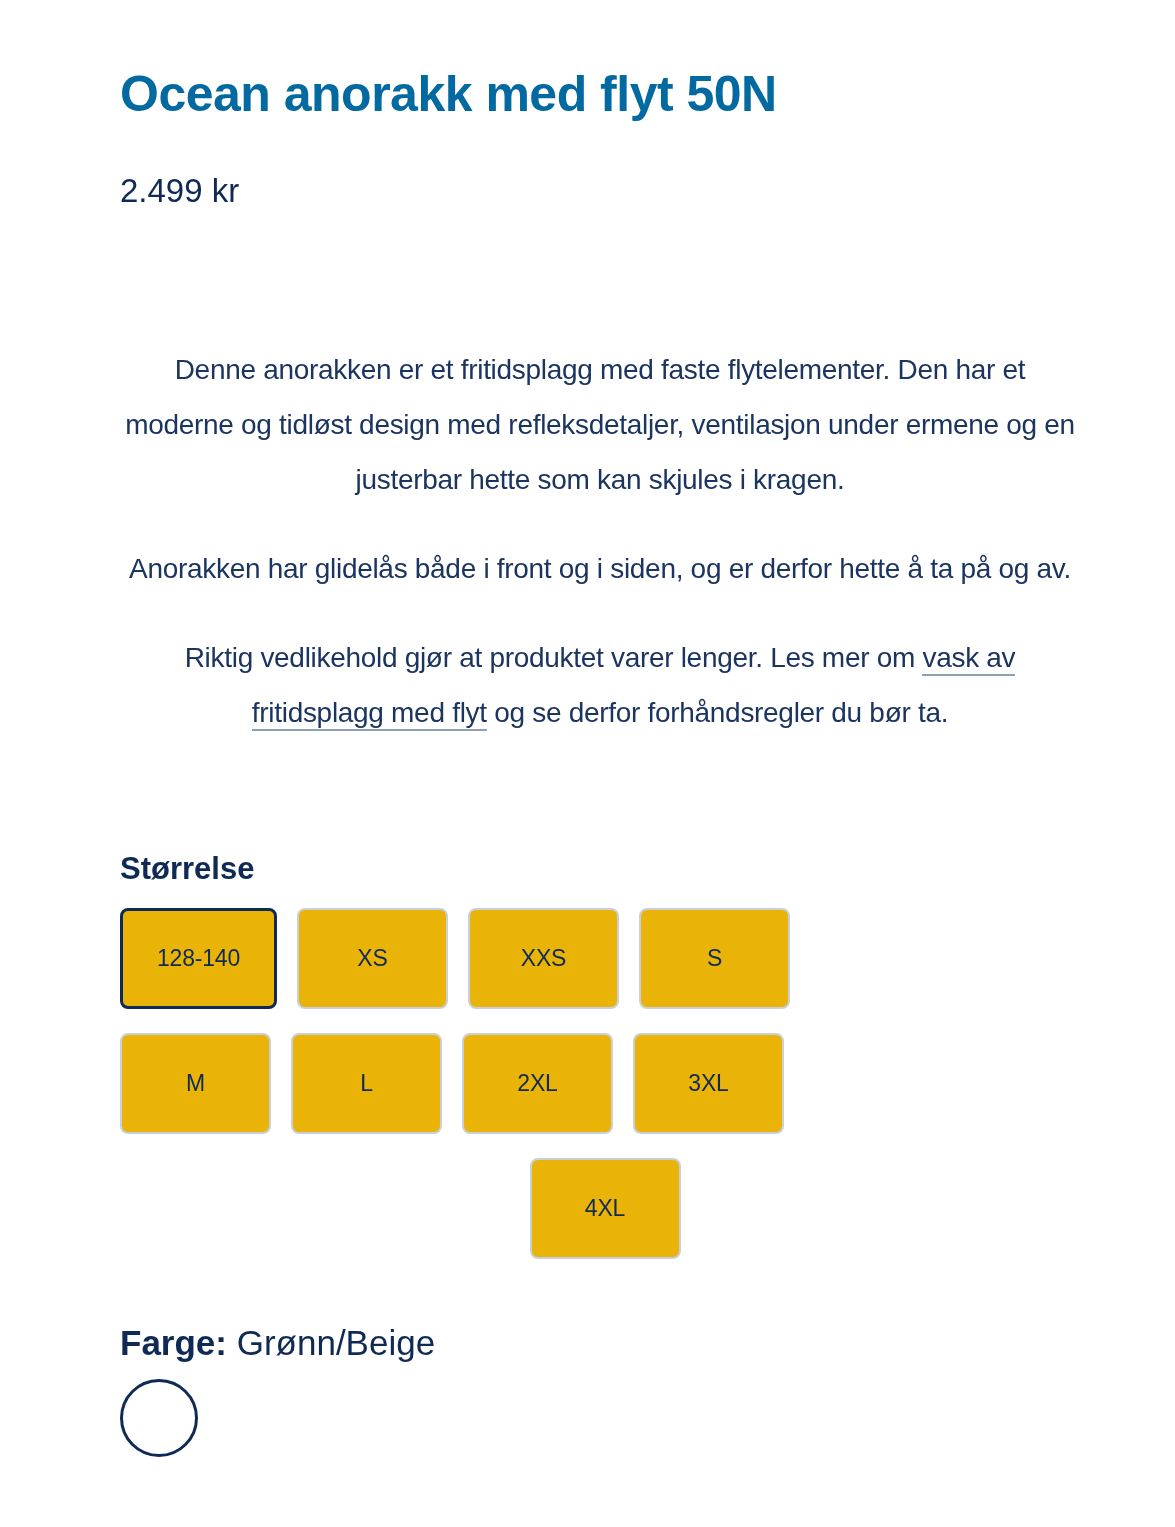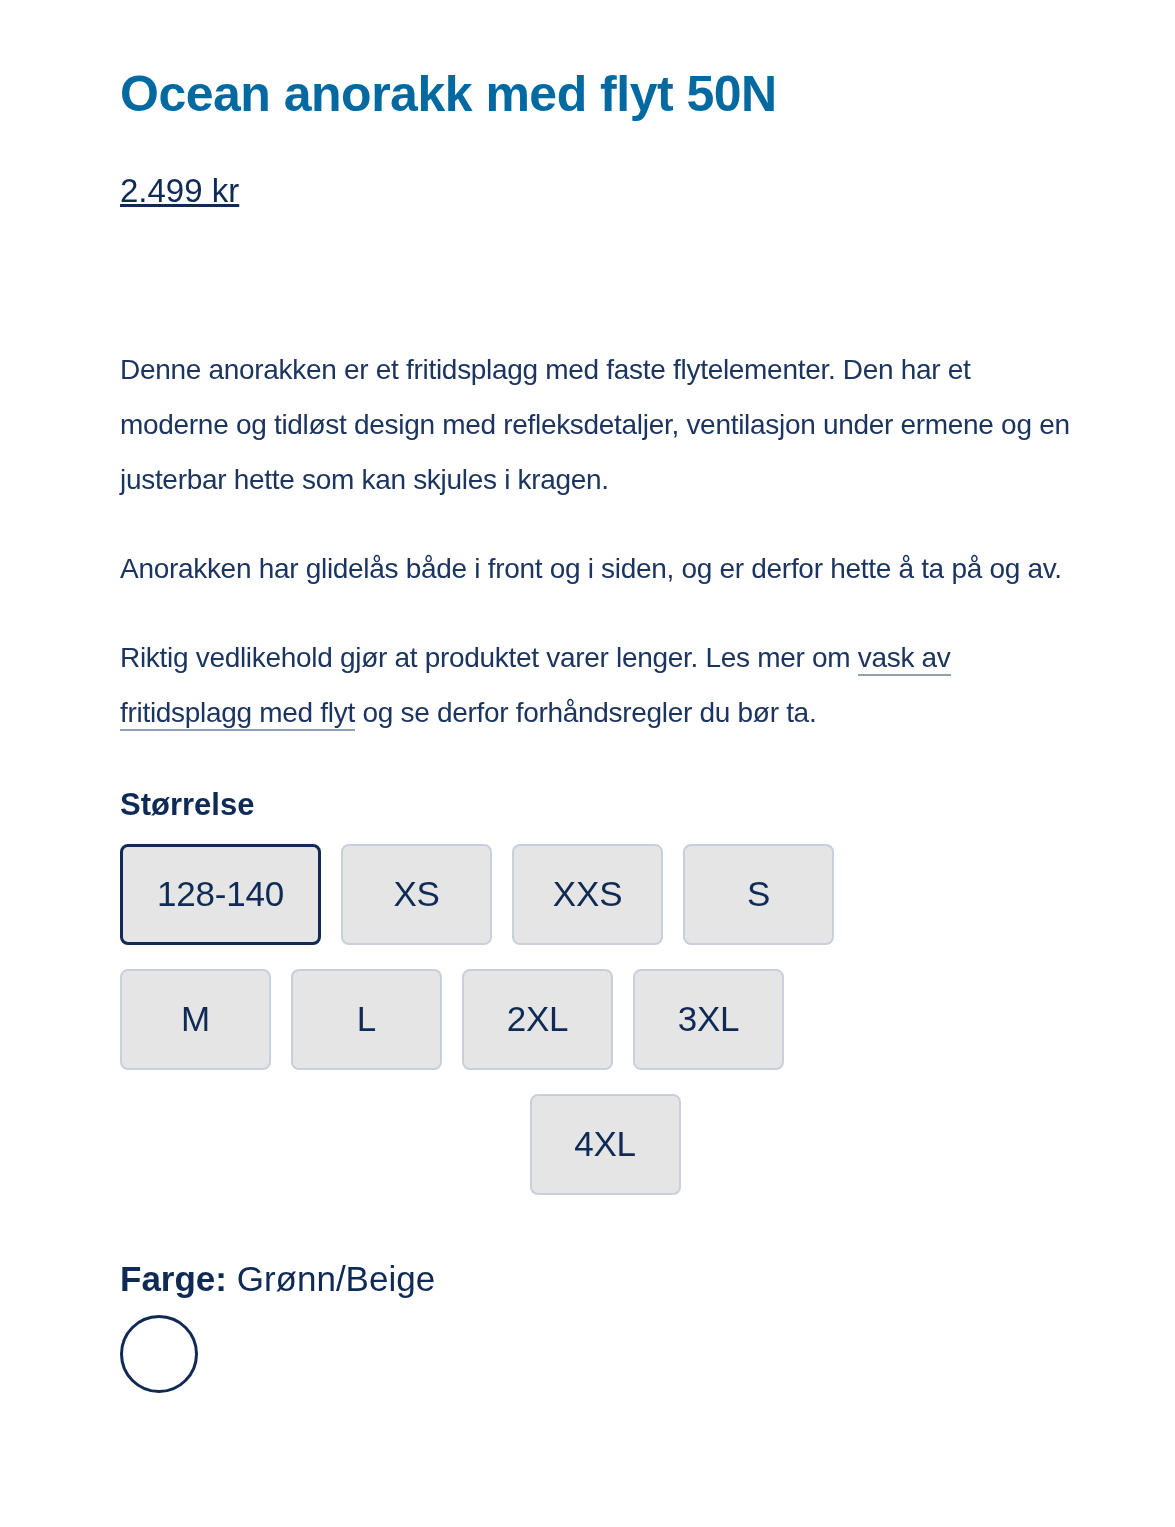--- a/index.html
+++ b/index.html
@@ -24,45 +24,45 @@
     font-weight: 700;
     line-height: 1.15;
     letter-spacing: -0.5px;
     color: #0369a1;
   }
   .product-price {
     margin-top: 44px;
     font-size: 33px;
     line-height: 1.4;
     color: #0f2a54;
-    text-decoration: underline;
   }
   .description {
     margin-top: 128px;
     max-width: 960px;
     font-size: 28px;
     line-height: 55px;
     letter-spacing: -0.3px;
     color: #1c3560;
   }
   .description p {
     margin: 0 0 34px 0;
+    text-align: center;
   }
   .description p:last-child {
     margin-bottom: 0;
   }
   .care-link {
     color: inherit;
     text-decoration: none;
     border-bottom: 2px solid #8da0b5;
     padding-bottom: 1px;
     cursor: pointer;
   }
   .size-label {
-    margin-top: 48px;
+    margin-top: 112px;
     font-size: 31px;
     font-weight: 700;
     color: #0f2a54;
     line-height: 1.1;
   }
   .size-rows {
     margin-top: 22px;
   }
   .size-row {
     display: flex;
@@ -74,25 +74,25 @@
     justify-content: center;
   }
   .size-btn {
     height: 101px;
     min-width: 151px;
     padding: 0 34px;
     box-sizing: border-box;
     display: flex;
     align-items: center;
     justify-content: center;
-    background: #e5e5e5;
+    background: #eab308;
     border: 2px solid #c9d0dc;
     border-radius: 8px;
     font-family: inherit;
-    font-size: 35px;
+    font-size: 23px;
     color: #0f2a54;
     letter-spacing: -0.2px;
     cursor: pointer;
   }
   .size-btn.selected {
     border: 3px solid #0f2a54;
   }
   .color-line {
     margin-top: 62px;
     font-size: 35px;

